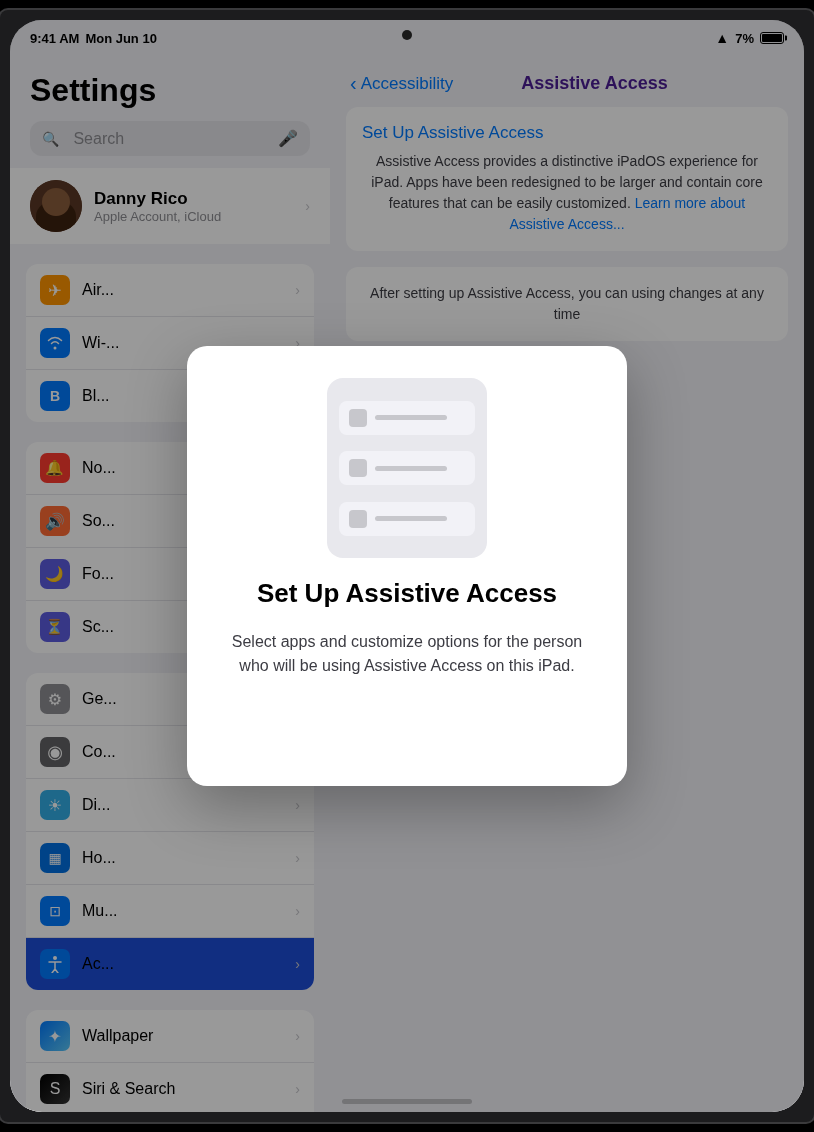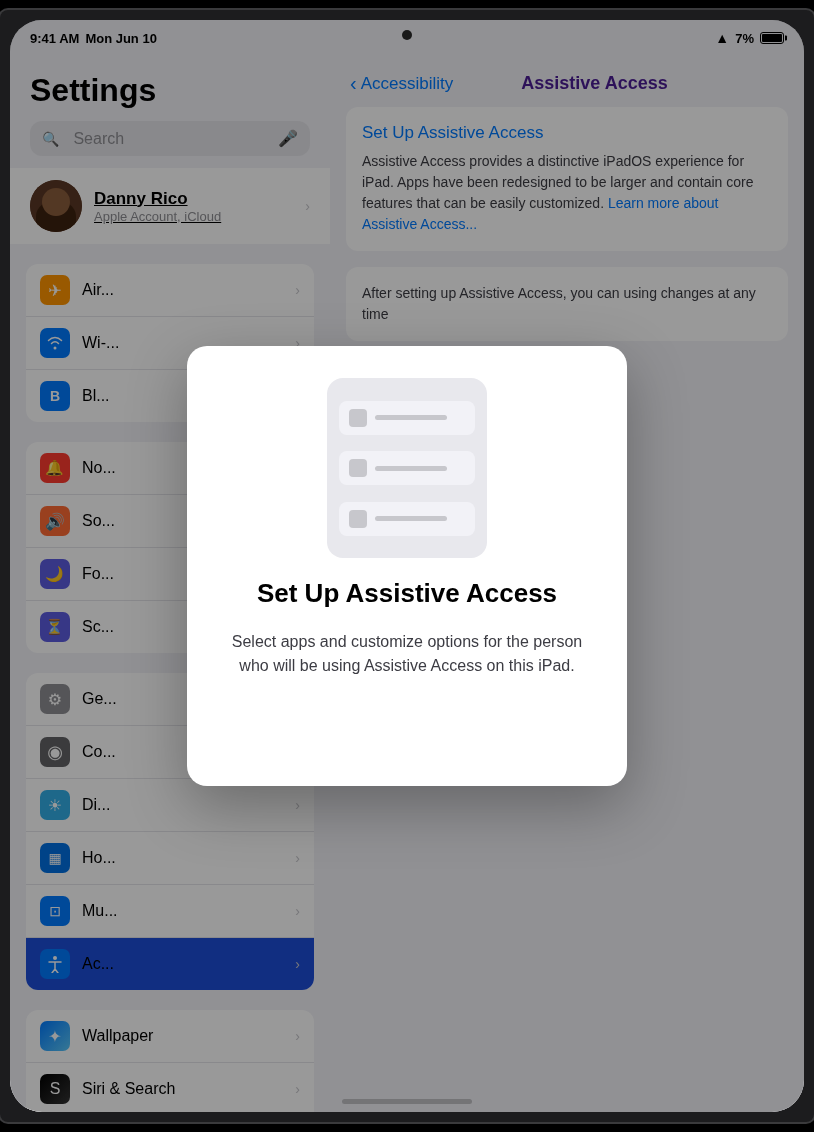--- a/index.html
+++ b/index.html
@@ -183,21 +183,21 @@
       height: 52px;
       border-radius: 50%;
       background: #5a3825;
       overflow: hidden;
       flex-shrink: 0;
       display: flex;
       align-items: flex-end;
       justify-content: center;
     }
 
-    .user-info { flex: 1; text-decoration: underline; }
+    .user-info { flex: 1; }
 
     .user-name {
       font-size: 17px;
       font-weight: 600;
       color: #000;
     }
 
     .user-sub {
       font-size: 13px;
       color: #8e8e93;
@@ -299,20 +299,21 @@
       color: #007aff;
       font-size: 17px;
       font-weight: 500;
       margin-bottom: 8px;
     }
 
     .panel-card-text {
       font-size: 14px;
       color: #3c3c43;
       line-height: 1.5;
+      text-align: center;
     }
 
     .panel-card-text a {
       color: #007aff;
       text-decoration: none;
     }
 
     
     .home-indicator {
       position: absolute;

